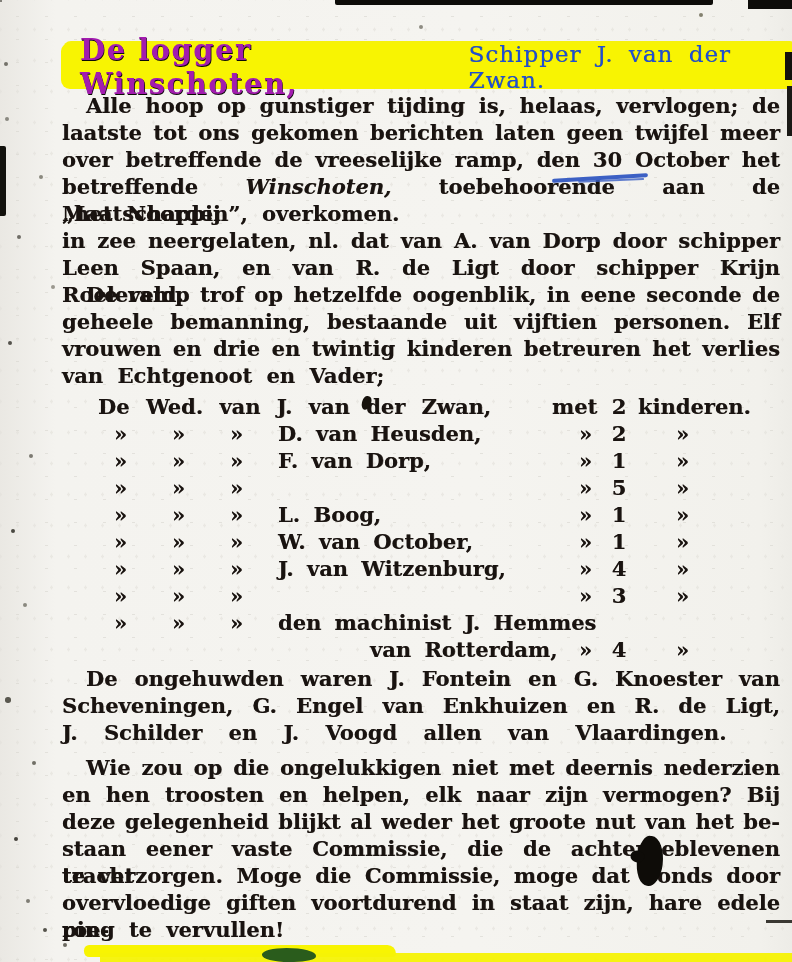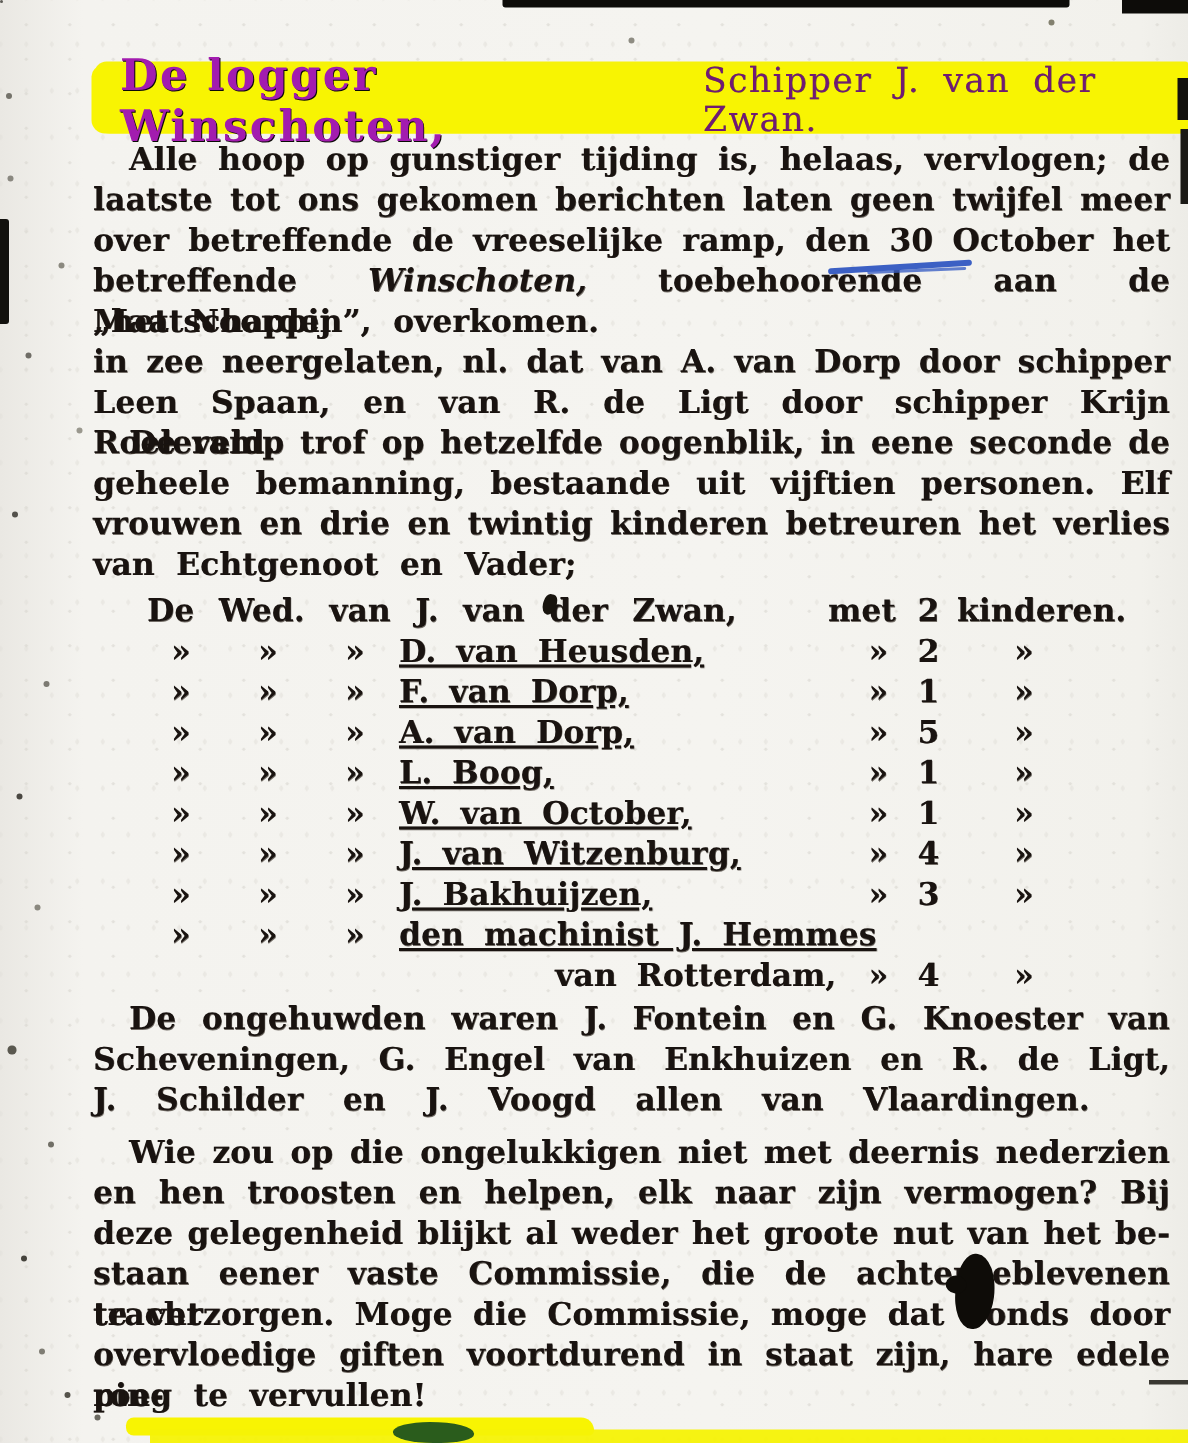--- a/index.html
+++ b/index.html
@@ -20,37 +20,37 @@
     5px 63px 0 1px #74726a,40px 176px 0 1px #8b897f,52px 286px 0 1px #9a988e,
     758px 320px 0 1px #6f6d63,700px 14px 0 1px #83816f,420px 26px 0 1px #8e8c82;}
   
   .headline-band{
     position:absolute;left:64px;top:44px;width:728px;height:45px;
     background:#f8f402;border-radius:7px 2px 3px 9px;
     display:flex;align-items:center;box-shadow:-3px 0 0 #f8f402,0 -2px 0 1px #f6f20a;
   }
   .h-title{font-size:29px;font-weight:bold;letter-spacing:1.5px;color:#a21caf;padding-left:16px;
     text-shadow:.6px .6px 0 #0b0a06;}
-  .h-schipper{font-size:23px;font-weight:normal;color:#701a75;padding-left:22px;letter-spacing:1px;
+  .h-schipper{font-size:23px;font-weight:normal;color:#1d4ed8;padding-left:22px;letter-spacing:1px;
     word-spacing:7px;text-shadow:.3px .3px 0 rgba(40,36,28,.5);}
   
   .bodycol{position:absolute;left:62px;top:92px;width:718px;font-size:21px;font-weight:bold;line-height:27px;
     text-shadow:.35px .35px .3px rgba(28,20,12,.6);}
   .line{height:27px;text-align:justify;text-align-last:justify;word-spacing:2px;overflow:visible;}
   .line.indent{padding-left:24px;}
   .line.short{text-align-last:left;word-spacing:7px;}
   .line.wide{word-spacing:19px;}
   .italic{font-style:italic;}
   
   .widows{margin-top:4px;}
   .wrow{position:relative;height:27px;}
   .wrow span{position:absolute;top:0;white-space:nowrap;}
   .w-name0{left:36px;word-spacing:9px;}
   .g1{left:52px;} .g2{left:110px;} .g3{left:168px;}
-  .w-name{left:204px;word-spacing:6px;text-decoration:underline;}
+  .w-name{left:216px;word-spacing:6px;}
   .w-name-city{left:308px;word-spacing:6px;}
   .r1{left:517px;} .w-count{left:540px;width:34px;text-align:center;} .r2{left:614px;}
   .w-met{left:490px;} .w-tail{left:576px;}
   .p4{margin-top:2px;} .p5{margin-top:8px;}
   
   .artifact{position:absolute;}
   .top-bar-1{left:335px;top:0;width:378px;height:5px;background:#0d0c09;border-radius:0 0 2px 2px;}
   .top-bar-2{left:748px;top:0;width:44px;height:9px;background:#0d0c09;}
   .left-edge-bar{left:0;top:146px;width:6px;height:70px;background:#12110d;border-radius:0 2px 2px 0;}
   .right-edge-mark-1{left:785px;top:52px;width:7px;height:28px;background:#12110d;}
@@ -125,21 +125,20 @@
         <span class="g3">»</span>
         <span class="w-name">F. van Dorp,</span>
         <span class="r1">»</span>
         <span class="w-count">1</span>
         <span class="r2">»</span>
       </div>
       <div class="wrow">
         <span class="g1">»</span>
         <span class="g2">»</span>
         <span class="g3">»</span>
-        <span class="w-name">A. van Dorp,</span>
         <span class="r1">»</span>
         <span class="w-count">5</span>
         <span class="r2">»</span>
       </div>
       <div class="wrow">
         <span class="g1">»</span>
         <span class="g2">»</span>
         <span class="g3">»</span>
         <span class="w-name">L. Boog,</span>
         <span class="r1">»</span>
@@ -161,21 +160,20 @@
         <span class="g3">»</span>
         <span class="w-name">J. van Witzenburg,</span>
         <span class="r1">»</span>
         <span class="w-count">4</span>
         <span class="r2">»</span>
       </div>
       <div class="wrow">
         <span class="g1">»</span>
         <span class="g2">»</span>
         <span class="g3">»</span>
-        <span class="w-name">J. Bakhuijzen,</span>
         <span class="r1">»</span>
         <span class="w-count">3</span>
         <span class="r2">»</span>
       </div>
       <div class="wrow">
         <span class="g1">»</span>
         <span class="g2">»</span>
         <span class="g3">»</span>
         <span class="w-name">den machinist J. Hemmes</span>
       </div>

